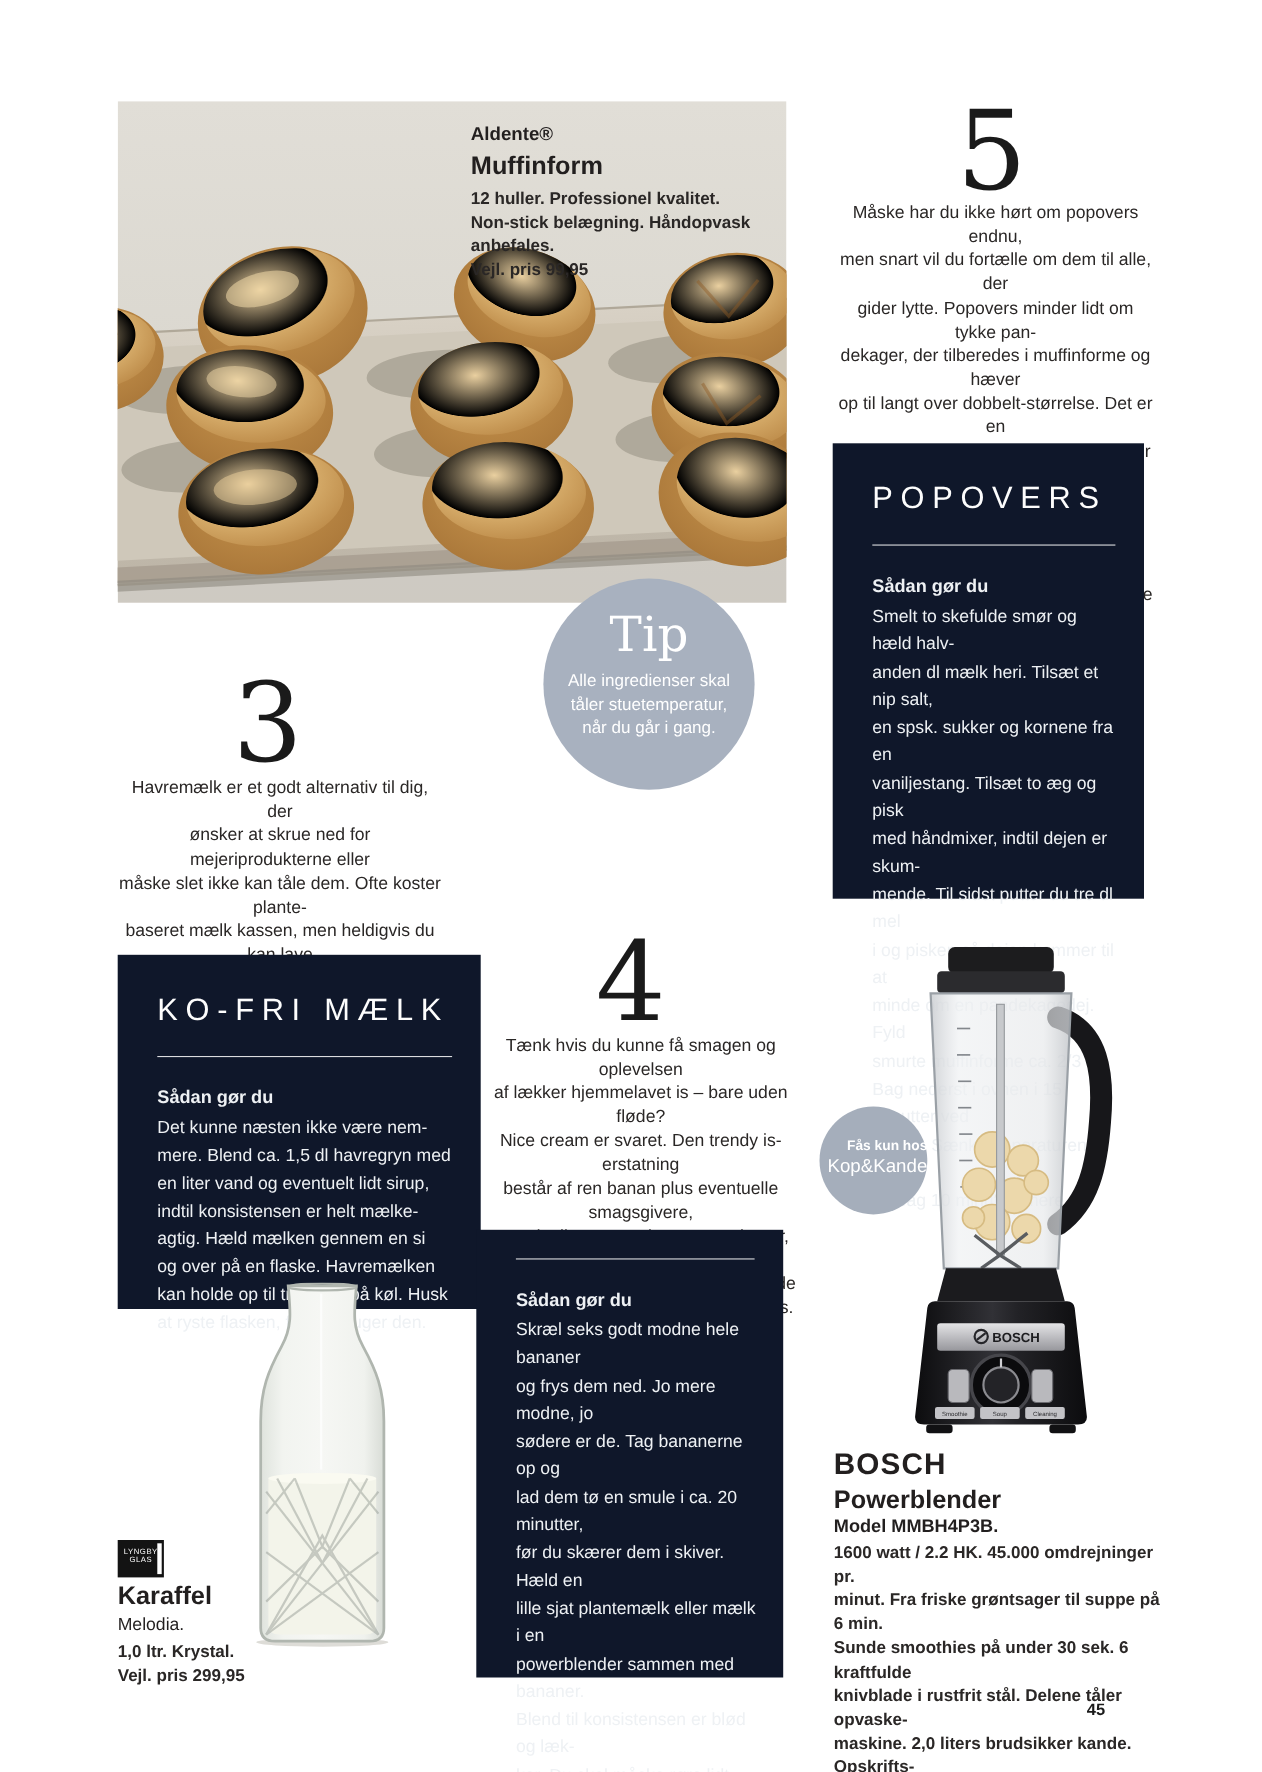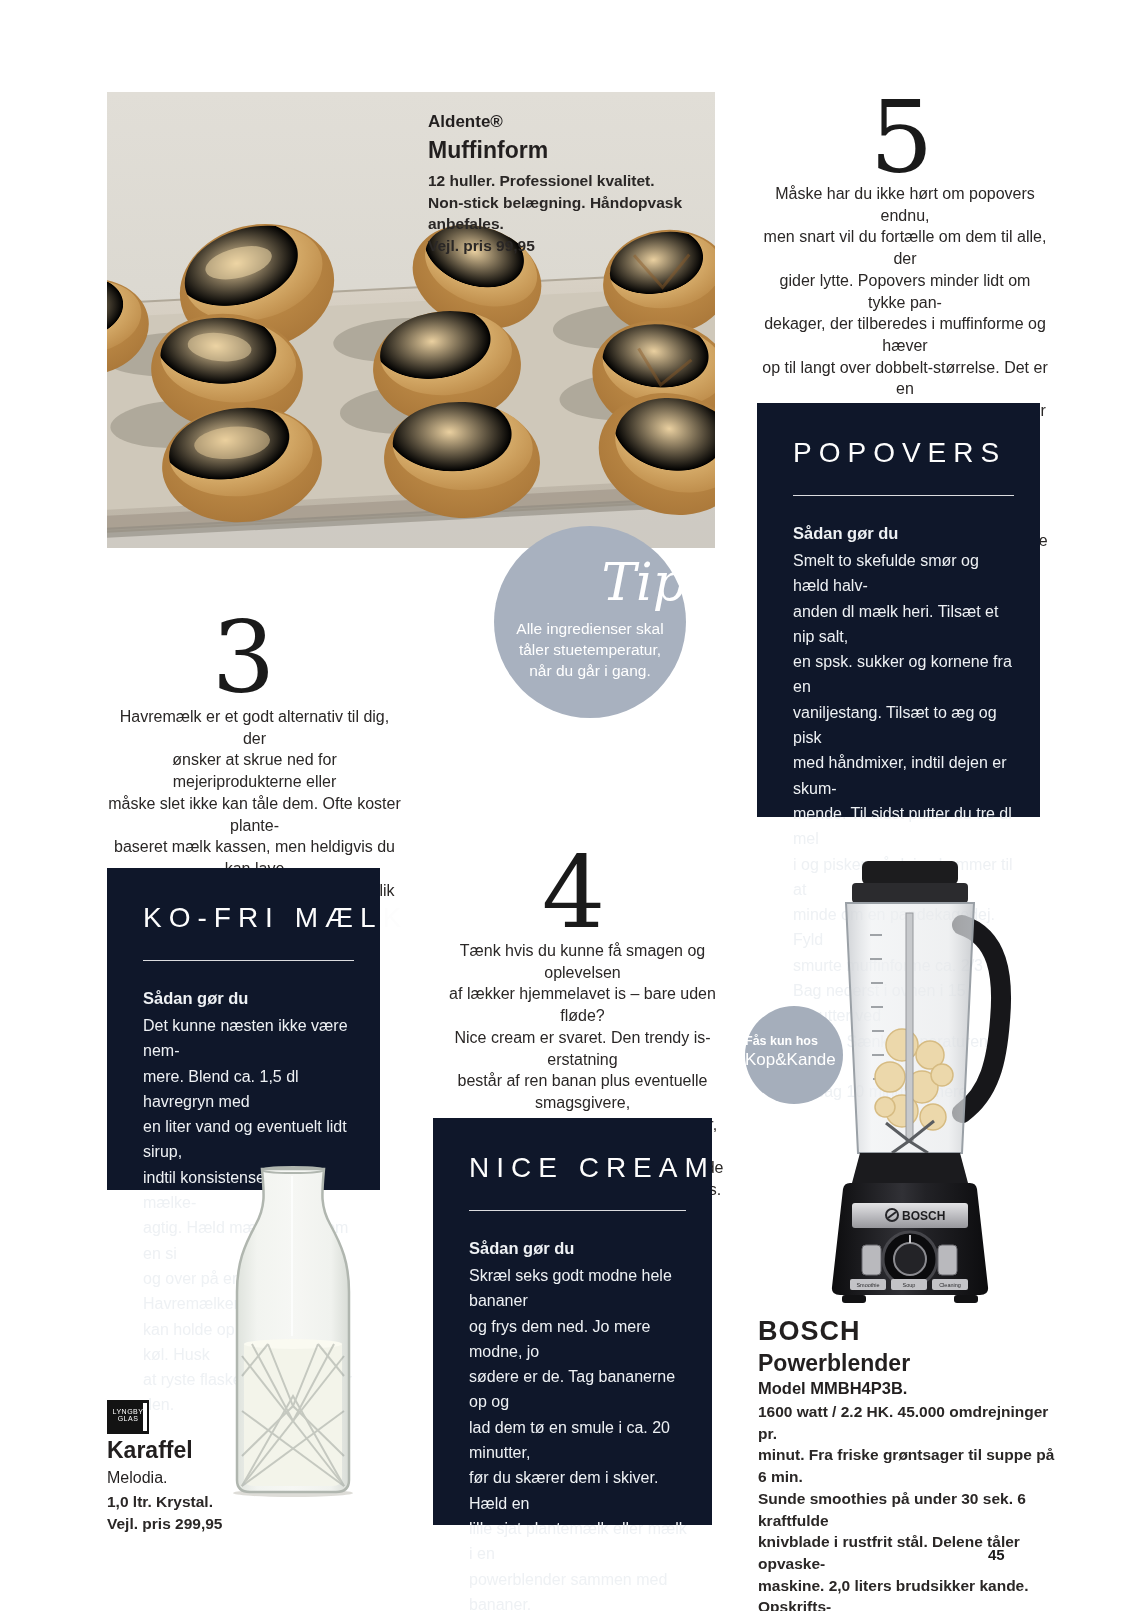--- a/index.html
+++ b/index.html
@@ -17,25 +17,25 @@
   .box-rule{height:1px;background:rgba(255,255,255,.85);margin:26px 26px 28px 36px;}
   .box-sub{font-size:16.5px;font-weight:bold;margin:0 26px 5px 36px;}
   .box-body{font-size:16px;line-height:25.3px;margin:0 24px 0 36px;white-space:pre-line;}
   
   .pt-brand{font-size:17px;font-weight:bold;}
   .pt-name{font-size:23px;font-weight:bold;margin-top:5px;}
   .pt-model{font-size:16.5px;font-weight:bold;margin-top:2px;}
   .pt-lines{font-size:15.5px;line-height:21.7px;margin-top:6px;white-space:pre-line;color:#2a2726;font-weight:bold;}
   
   .tip-circle{width:192px;height:192px;border-radius:50%;background:#a8b1bf;color:#ffffff;text-align:center;}
-  .tip-script{font-family:"DejaVu Serif",serif;font-style:italic;font-size:52px;padding-top:26px;text-align:right;}
+  .tip-script{font-family:"DejaVu Serif",serif;font-size:44px;padding-top:26px;}
   .tip-body{font-size:15.5px;line-height:21px;margin-top:6px;white-space:pre-line;}
   
   .badge-circle{width:98px;height:98px;border-radius:50%;background:#a5aebb;color:#ffffff;
-                text-align:left;z-index:5;}
+                text-align:right;z-index:5;}
   .badge-l1{font-size:12.5px;font-weight:bold;padding-top:28px;}
   .badge-l2{font-size:17px;font-weight:500;margin-top:2px;}
   
   .lyngby{width:42px;height:34px;background:#131313;color:#ffffff;position:relative;}
   .lyngby .t1{font-size:7px;letter-spacing:.5px;text-align:center;padding-top:8px;}
   .lyngby .t2{font-size:7px;letter-spacing:.5px;text-align:center;}
   .lyngby .bar{position:absolute;right:2px;top:3px;bottom:3px;width:4px;background:#ffffff;}
   .pagenum{font-size:15px;font-weight:bold;color:#1a1a1a;}
 </style>
 </head>
@@ -177,21 +177,21 @@
   </div>
 
   <div class="abs num" style="left:107px;top:608px;width:273px;">3</div>
   <div class="abs para" style="left:107px;top:706px;width:295px;">Havremælk er et godt alternativ til dig, der
 ønsker at skrue ned for mejeriprodukterne eller
 måske slet ikke kan tåle dem. Ofte koster plante-
 baseret mælk kassen, men heldigvis du kan lave
 din egen lækre havremælk på et øjeblik og til
 ingen penge med din blender.</div>
 
-  <div class="abs slate-box" style="left:107px;top:868px;width:273px;height:322px;">
+  <div class="abs slate-box" style="left:107px;top:868px;width:330px;height:322px;">
     <div class="box-title">KO-FRI MÆLK</div>
     <div class="box-rule"></div>
     <div class="box-sub">Sådan gør du</div>
     <div class="box-body">Det kunne næsten ikke være nem-
 mere. Blend ca. 1,5 dl havregryn med
 en liter vand og eventuelt lidt sirup,
 indtil konsistensen er helt mælke-
 agtig. Hæld mælken gennem en si
 og over på en flaske. Havremælken
 kan holde op til tre dage på køl. Husk
@@ -247,21 +247,20 @@
   <div class="abs num" style="left:435px;top:843px;width:277px;">4</div>
   <div class="abs para" style="left:435px;top:940px;width:295px;">Tænk hvis du kunne få smagen og oplevelsen
 af lækker hjemmelavet is – bare uden fløde?
 Nice cream er svaret. Den trendy is-erstatning
 består af ren banan plus eventuelle smagsgivere,
 som du tilsætter. Kakao, peanutbutter, kanel,
 bær, frugtsaft, vanilje, hakket chokolade
 – you name it. Tro os, det skal opleves.</div>
 
   <div class="abs slate-box" style="left:433px;top:1118px;width:279px;height:407px;">
-    <div class="box-title">NICE CREAM</div>
     <div class="box-rule"></div>
     <div class="box-sub">Sådan gør du</div>
     <div class="box-body">Skræl seks godt modne hele bananer
 og frys dem ned. Jo mere modne, jo
 sødere er de. Tag bananerne op og
 lad dem tø en smule i ca. 20 minutter,
 før du skærer dem i skiver. Hæld en
 lille sjat plantemælk eller mælk i en
 powerblender sammen med bananer.
 Blend til konsistensen er blød og læk-

